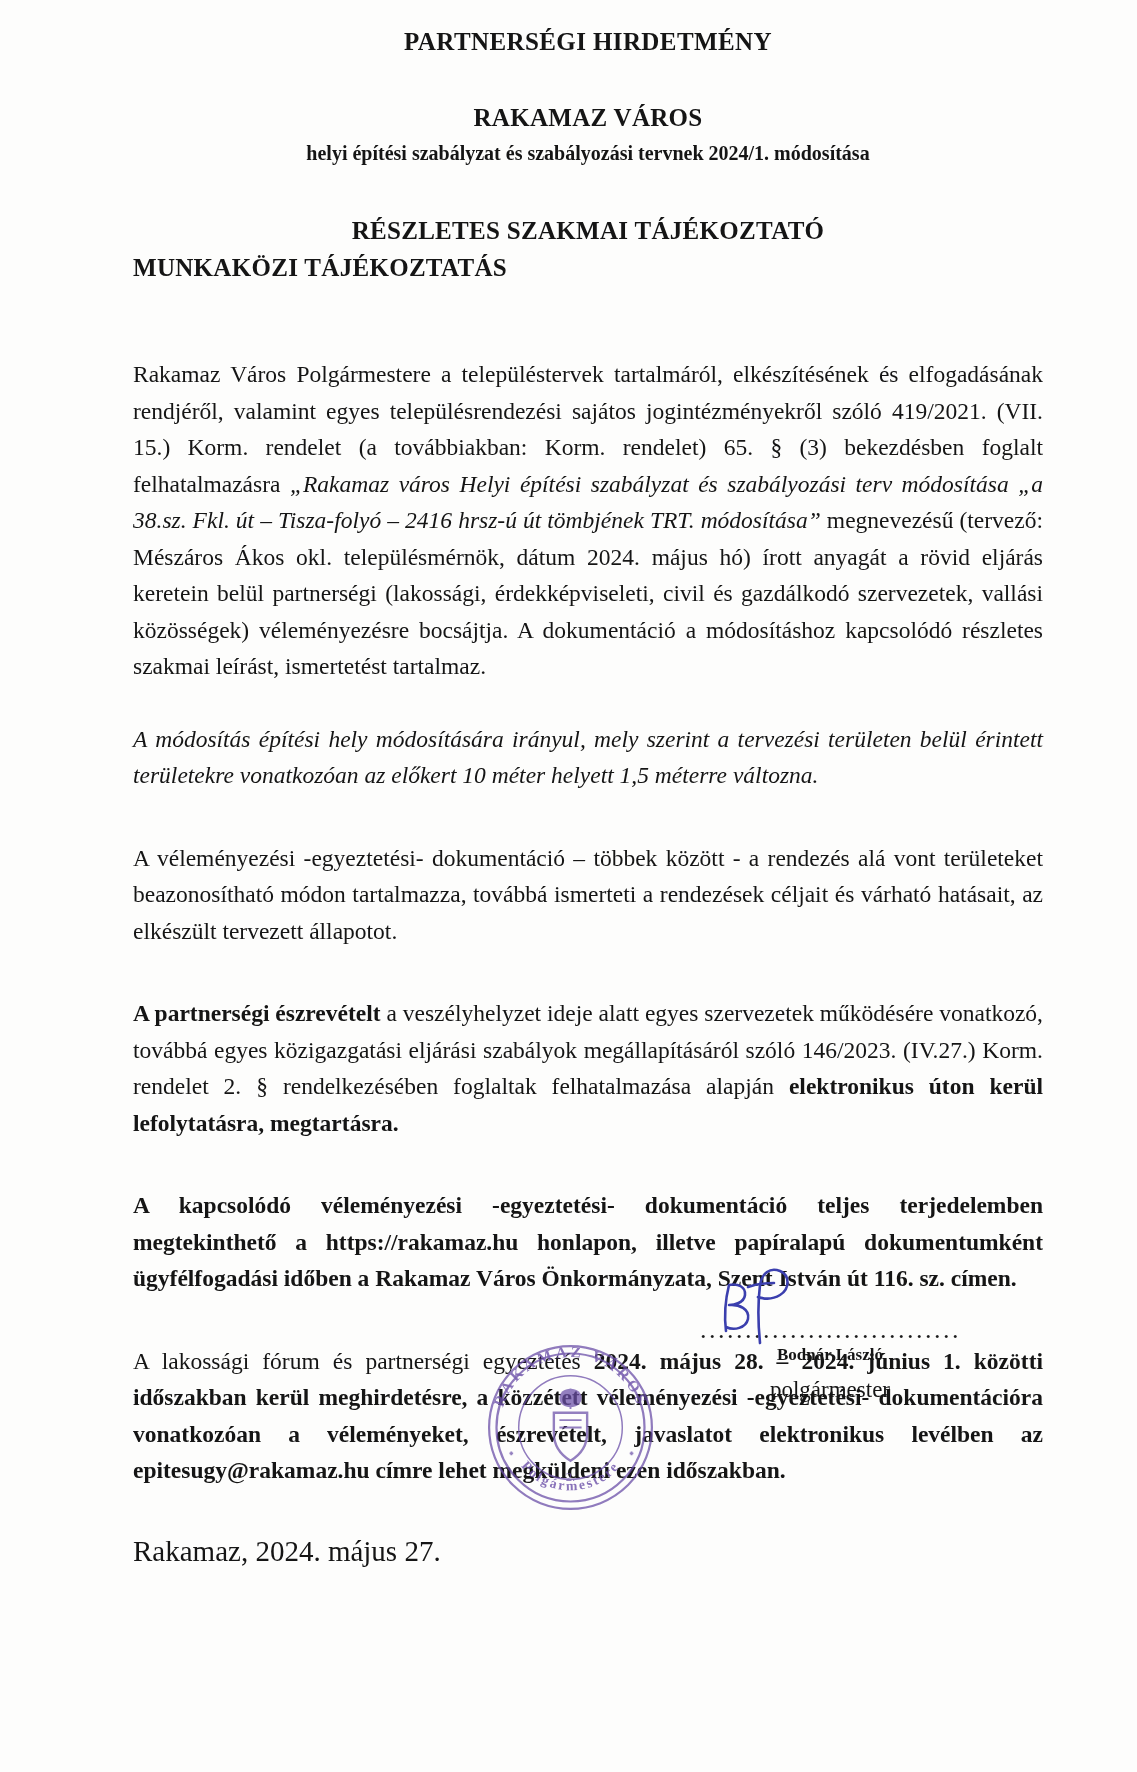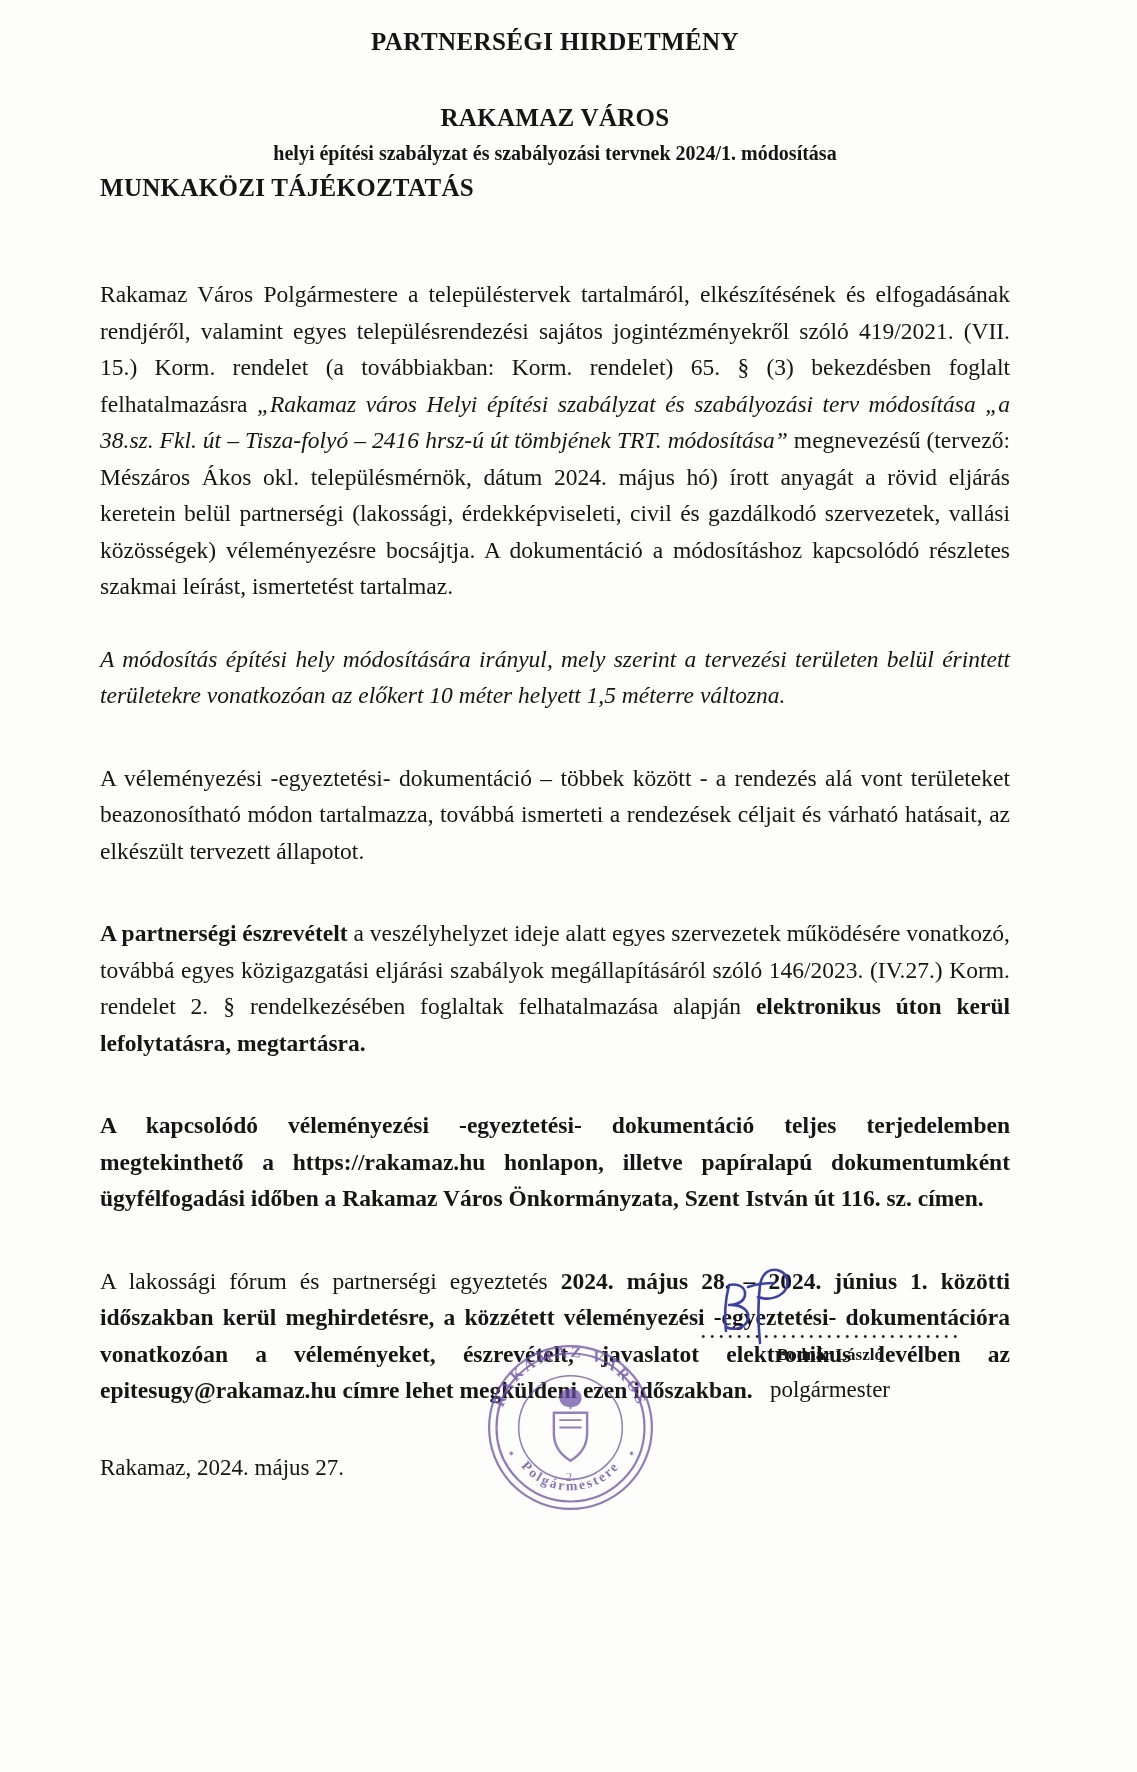--- a/index.html
+++ b/index.html
@@ -12,21 +12,21 @@
     width: 1137px;
     height: 1772px;
     background: #fdfdfc;
     margin: 0 auto;
     overflow: hidden;
     font-family: "Liberation Serif", "DejaVu Serif", serif;
     color: #151515;
   }
   .content {
     position: absolute;
-    left: 100px;
+    left: 133px;
     top: 0;
     width: 910px;
   }
 
   
   .hdr-1 {
     text-align: center;
     font-weight: bold;
     font-size: 25px;
     letter-spacing: 0.4px;
@@ -72,21 +72,21 @@
     margin-top: 36px;
   }
   .para.bold {
     font-weight: bold;
   }
   .para i { font-style: italic; }
   .para b { font-weight: bold; }
 
   
   .date-line {
-    font-size: 23px;
+    font-size: 29px;
     margin-top: 46px;
   }
 
   
   .sign-block {
     position: absolute;
     left: 700px;
     top: 1315px;
     width: 260px;
     text-align: center;
@@ -130,20 +130,21 @@
 <div class="page">
 
   <div class="content">
 
     <div class="hdr-1">PARTNERSÉGI HIRDETMÉNY</div>
 
     <div class="hdr-2">RAKAMAZ VÁROS</div>
 
     <div class="hdr-3">helyi építési szabályzat és szabályozási tervnek 2024/1. módosítása</div>
 
+    <div class="hdr-4">RÉSZLETES SZAKMAI TÁJÉKOZTATÓ</div>
 
     <div class="hdr-5">MUNKAKÖZI TÁJÉKOZTATÁS</div>
 
     <p class="para first">
       <span>Rakamaz Város Polgármestere a településtervek tartalmáról, elkészítésének és elfogadásának rendjéről, valamint egyes településrendezési sajátos jogintézményekről szóló 419/2021. (VII. 15.) Korm. rendelet (a továbbiakban: Korm. rendelet) 65. § (3) bekezdésben foglalt felhatalmazásra </span><i>„Rakamaz város Helyi építési szabályzat és szabályozási terv módosítása „a 38.sz. Fkl. út – Tisza-folyó – 2416 hrsz-ú út tömbjének TRT. módosítása”</i><span> megnevezésű (tervező: Mészáros Ákos okl. településmérnök, dátum 2024. május hó) írott anyagát a rövid eljárás keretein belül partnerségi (lakossági, érdekképviseleti, civil és gazdálkodó szervezetek, vallási közösségek) véleményezésre bocsájtja. A dokumentáció a módosításhoz kapcsolódó részletes szakmai leírást, ismertetést tartalmaz.</span>
     </p>
 
     <p class="para italic">A módosítás építési hely módosítására irányul, mely szerint a tervezési területen belül érintett területekre vonatkozóan az előkert 10 méter helyett 1,5 méterre változna.</p>
 
     <p class="para">A véleményezési -egyeztetési- dokumentáció – többek között - a rendezés alá vont területeket beazonosítható módon tartalmazza, továbbá ismerteti a rendezések céljait és várható hatásait, az elkészült tervezett állapotot.</p>

